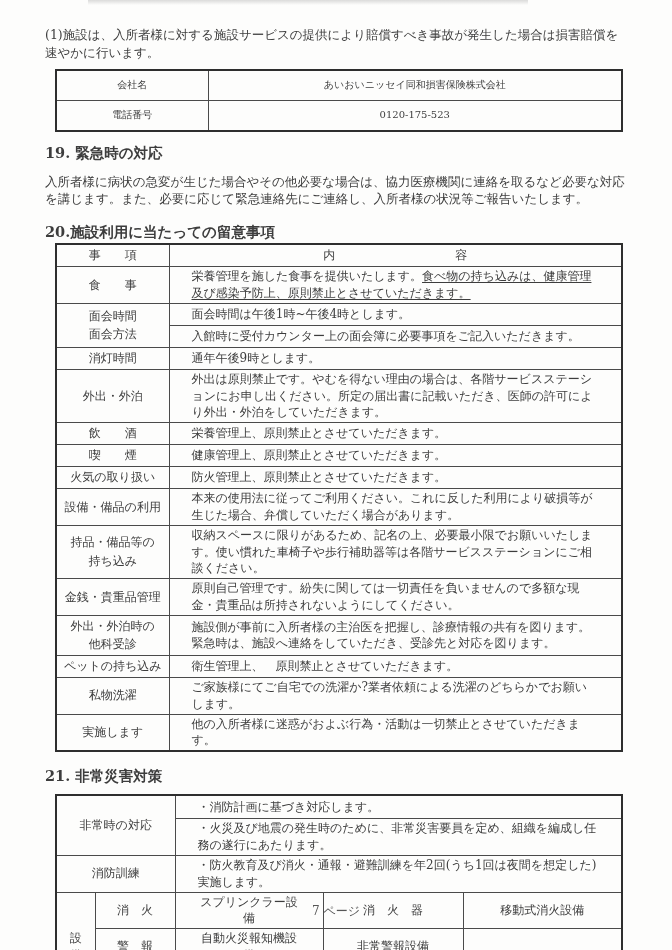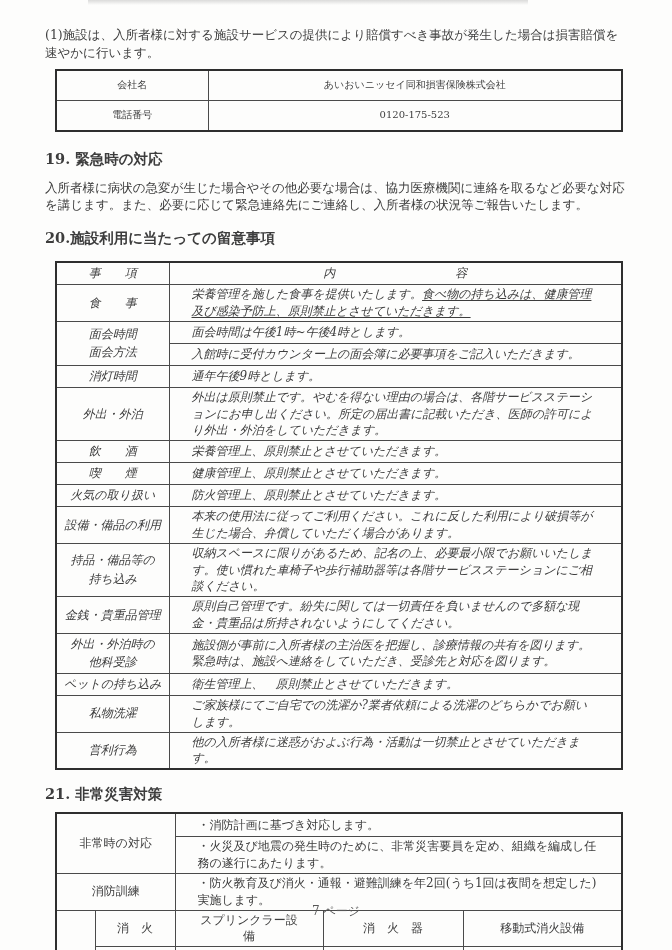--- a/index.html
+++ b/index.html
@@ -14,39 +14,39 @@
     font-family:"DejaVu Serif","Liberation Serif",serif;
     color:var(--ink);
     -webkit-font-smoothing:antialiased;
   }
   .page{position:relative;width:672px;height:950px;box-sizing:border-box;
         padding:26px 47px 0 45px;overflow:hidden;}
   .scan-top{position:absolute;top:0;left:88px;width:440px;height:5px;
         background:linear-gradient(to bottom,rgba(130,130,130,.28),rgba(130,130,130,0));}
   p{margin:0;font-size:12.5px;line-height:1.42;text-align:left;}
   .heading{font-size:14.5px;font-weight:bold;line-height:1.25;}
-  .h19{margin-top:18px;}
+  .h19{margin-top:12px;}
   .p19{margin-top:11px;}
   .h20{margin-top:15px;}
   .h21{margin-top:15px;}
 
   table{border-collapse:collapse;table-layout:fixed;width:568px;margin-left:10px;
         border:2px solid var(--bd-strong);}
   td{border:1px solid var(--bd);font-size:12px;line-height:1.4;padding:1px 22px;
      vertical-align:middle;overflow:hidden;}
   .label{text-align:center;padding:1px 2px;}
   .content{text-align:left;}
   .center{text-align:center;}
   .u{text-decoration:underline;text-underline-offset:2px;}
 
   .t-insurance{margin-top:7px;}
   .t-insurance td{height:27px;text-align:center;font-size:10px;}
   .t-insurance col.c1{width:152px;}
 
-  .t-notes{margin-top:14px;font-style:italic;}
+  .t-notes{margin-top:2px;}
   .t-notes col.c1{width:113px;}
   .t-notes .hdr td{height:19px;font-weight:normal;}
   .t-notes td{height:19px;}
   .lbl2{line-height:1.55;}
 
   .t-disaster{margin-top:9px;}
   .t-disaster col.c1{width:39px;}
   .t-disaster col.c2{width:80px;}
   .t-disaster col.c3{width:148px;}
   .t-disaster col.c4{width:140px;}
@@ -154,21 +154,21 @@
     </tr>
     <tr>
       <td class="label">ペットの持ち込み</td>
       <td class="content">衛生管理上、　原則禁止とさせていただきます。</td>
     </tr>
     <tr>
       <td class="label">私物洗濯</td>
       <td class="content">ご家族様にてご自宅での洗濯か?業者依頼による洗濯のどちらかでお願いします。</td>
     </tr>
     <tr>
-      <td class="label">営利行為</td>
+      <td class="label">実施します</td>
       <td class="content">他の入所者様に迷惑がおよぶ行為・活動は一切禁止とさせていただきます。</td>
     </tr>
   </tbody>
     </table>
 
   <div class="heading h21">21. 非常災害対策</div>
 
   <table class="t-disaster">
     <colgroup>
         <col class="c1">

